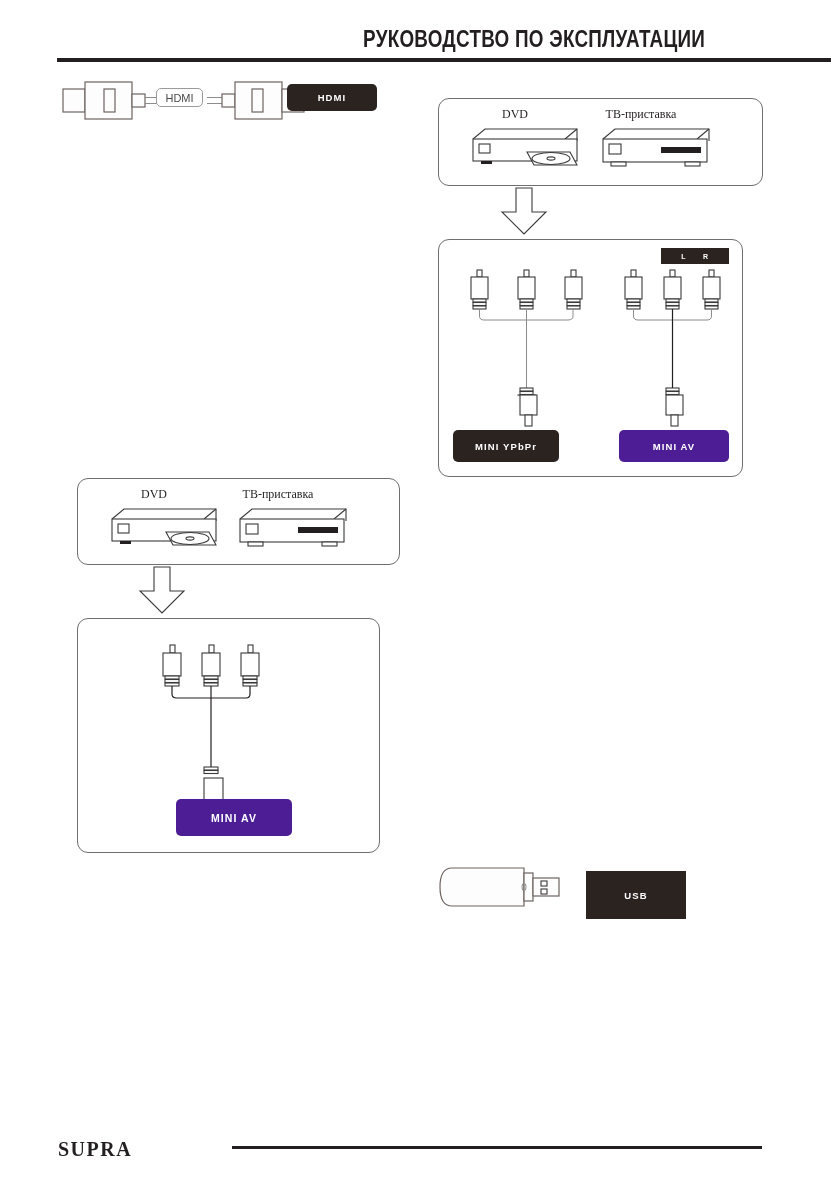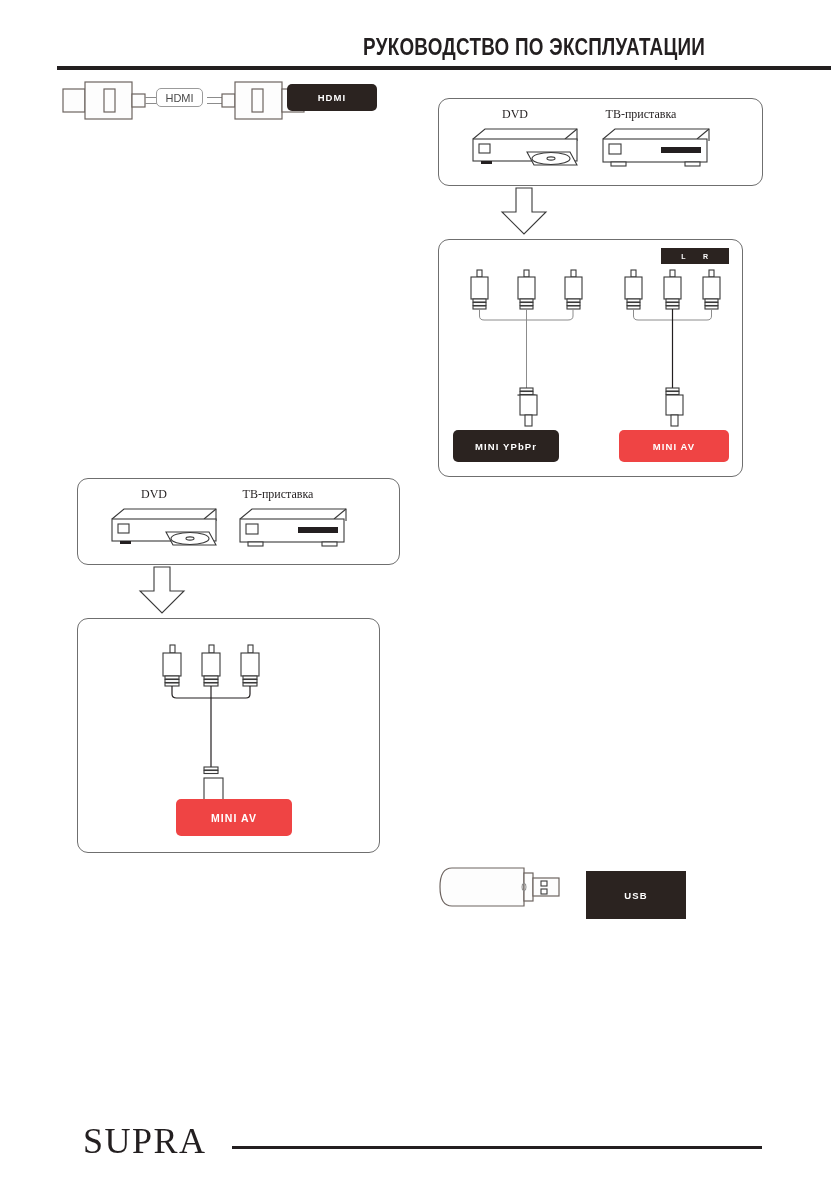--- a/index.html
+++ b/index.html
@@ -13,21 +13,21 @@
     position: relative;
     overflow: hidden;
     font-family: "Liberation Sans", sans-serif;
     color: #231f1d;
   }
 
   
   #page-header {
     position: absolute;
     left: 0;
-    top: 8px;
+    top: 0;
     width: 717px;
     height: 70px;
   }
   #header-title {
     position: absolute;
     right: 12px;
     top: 26px;
     font-family: "Liberation Sans", sans-serif;
     font-weight: bold;
     font-size: 23px;
@@ -49,25 +49,25 @@
   
   #page-footer {
     position: absolute;
     left: 0;
     bottom: 0;
     width: 839px;
     height: 80px;
   }
   #footer-logo {
     position: absolute;
-    left: 83px;
+    left: 58px;
     bottom: 32px;
     font-family: "Liberation Serif", serif;
-    font-weight: normal;
-    font-size: 36px;
+    font-weight: bold;
+    font-size: 20px;
     letter-spacing: 1.5px;
     color: #231f20;
     line-height: 1;
   }
   #footer-rule {
     position: absolute;
     left: 232px;
     bottom: 42px;
     width: 530px;
     height: 3.5px;
@@ -97,21 +97,21 @@
     font-family: "Liberation Sans", sans-serif;
     font-weight: bold;
     font-size: 9.5px;
     letter-spacing: 1.1px;
     display: flex;
     align-items: center;
     justify-content: center;
     box-sizing: border-box;
   }
   .port-badge.rounded { border-radius: 5px; }
-  .port-badge.pureblack { background: #ef4444; }
+  .port-badge.pureblack { background: #4c1d95; }
 
   .lr-bar {
     position: absolute;
     background: #2b2320;
     color: #ffffff;
     font-family: "Liberation Sans", sans-serif;
     font-weight: bold;
     font-size: 7px;
     letter-spacing: 0.6px;
     display: flex;

